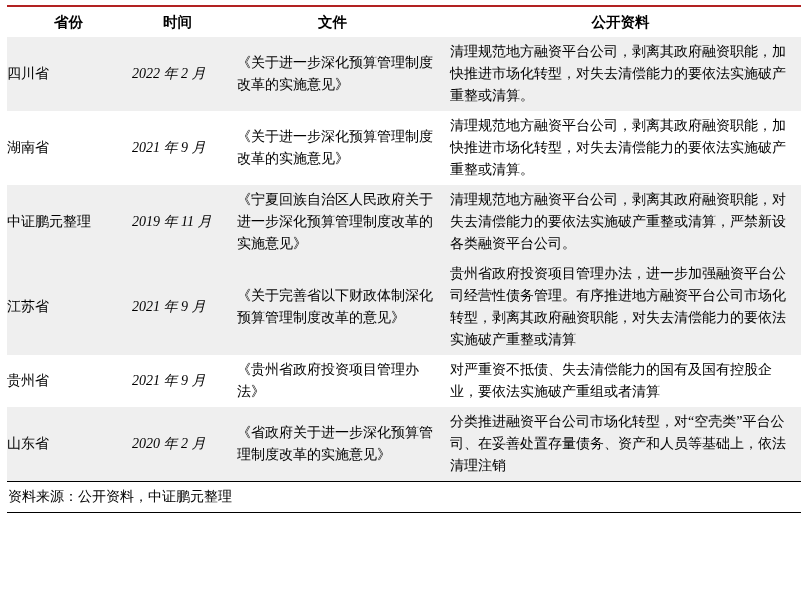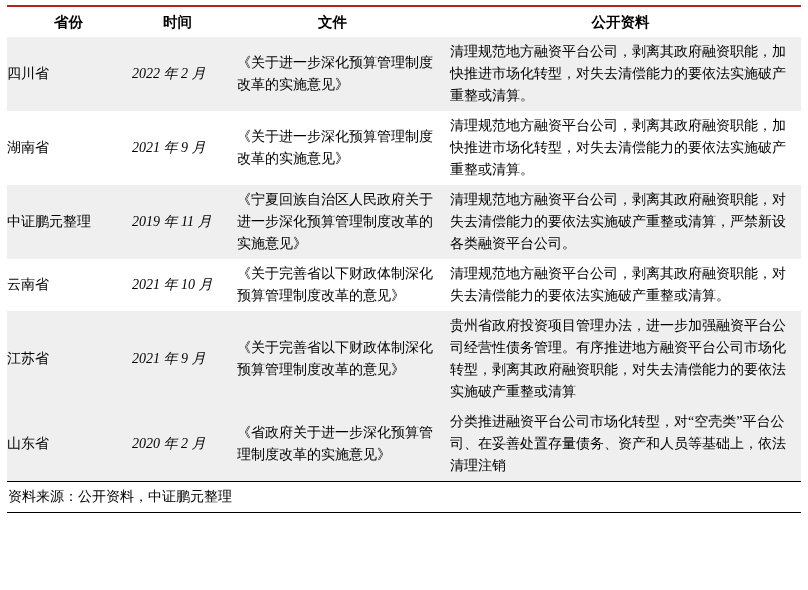--- a/index.html
+++ b/index.html
@@ -102,31 +102,31 @@
         <td class="date">2021 年 9 月</td>
         <td class="doc">《关于进一步深化预算管理制度改革的实施意见》</td>
         <td class="content">清理规范地方融资平台公司，剥离其政府融资职能，加快推进市场化转型，对失去清偿能力的要依法实施破产重整或清算。</td>
       </tr>
       <tr class="stripe">
         <td class="province">中证鹏元整理</td>
         <td class="date">2019 年 11 月</td>
         <td class="doc">《宁夏回族自治区人民政府关于进一步深化预算管理制度改革的实施意见》</td>
         <td class="content">清理规范地方融资平台公司，剥离其政府融资职能，对失去清偿能力的要依法实施破产重整或清算，严禁新设各类融资平台公司。</td>
       </tr>
-      <tr>
-        <td class="province">云南省</td>
-        <td class="date">2021 年 10 月</td>
-        <td class="doc">《关于完善省以下财政体制深化预算管理制度改革的意见》</td>
-        <td class="content">清理规范地方融资平台公司，剥离其政府融资职能，对失去清偿能力的要依法实施破产重整或清算。</td>
-      </tr>
       <tr class="stripe">
         <td class="province">江苏省</td>
         <td class="date">2021 年 9 月</td>
         <td class="doc">《关于完善省以下财政体制深化预算管理制度改革的意见》</td>
         <td class="content">贵州省政府投资项目管理办法，进一步加强融资平台公司经营性债务管理。有序推进地方融资平台公司市场化转型，剥离其政府融资职能，对失去清偿能力的要依法实施破产重整或清算</td>
+      </tr>
+      <tr>
+        <td class="province">贵州省</td>
+        <td class="date">2021 年 9 月</td>
+        <td class="doc">《贵州省政府投资项目管理办法》</td>
+        <td class="content">对严重资不抵债、失去清偿能力的国有及国有控股企业，要依法实施破产重组或者清算</td>
       </tr>
       <tr class="stripe">
         <td class="province">山东省</td>
         <td class="date">2020 年 2 月</td>
         <td class="doc">《省政府关于进一步深化预算管理制度改革的实施意见》</td>
         <td class="content">分类推进融资平台公司市场化转型，对“空壳类”平台公司、在妥善处置存量债务、资产和人员等基础上，依法清理注销</td>
       </tr>
     </tbody>
   </table>
 

